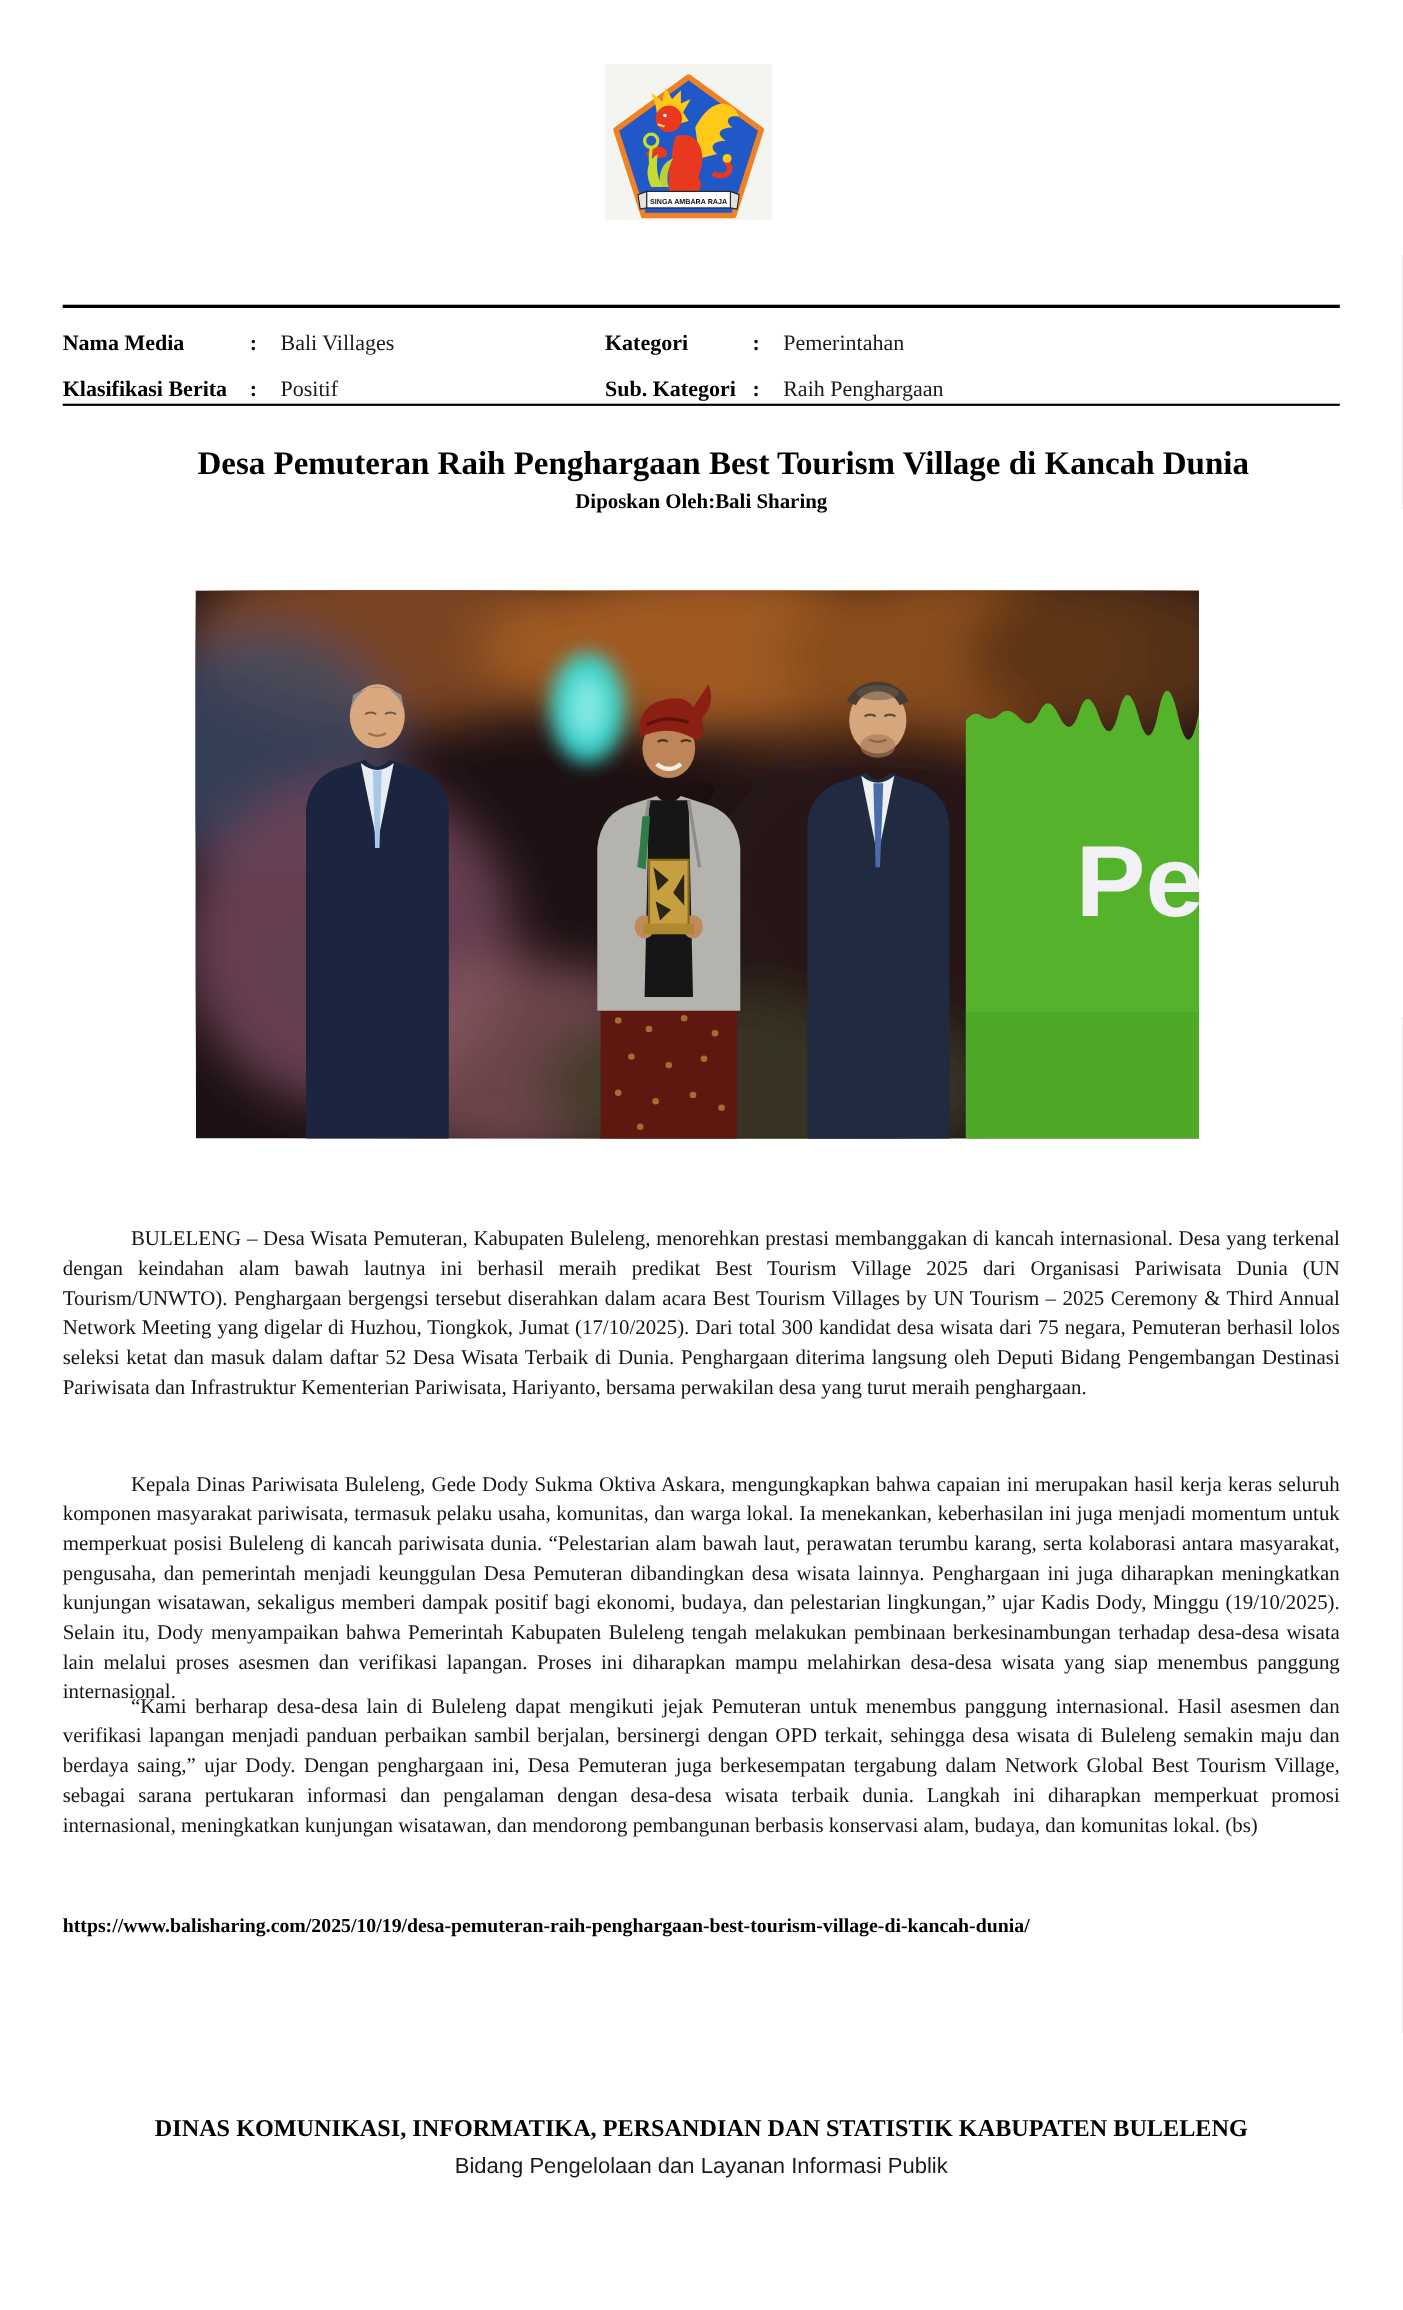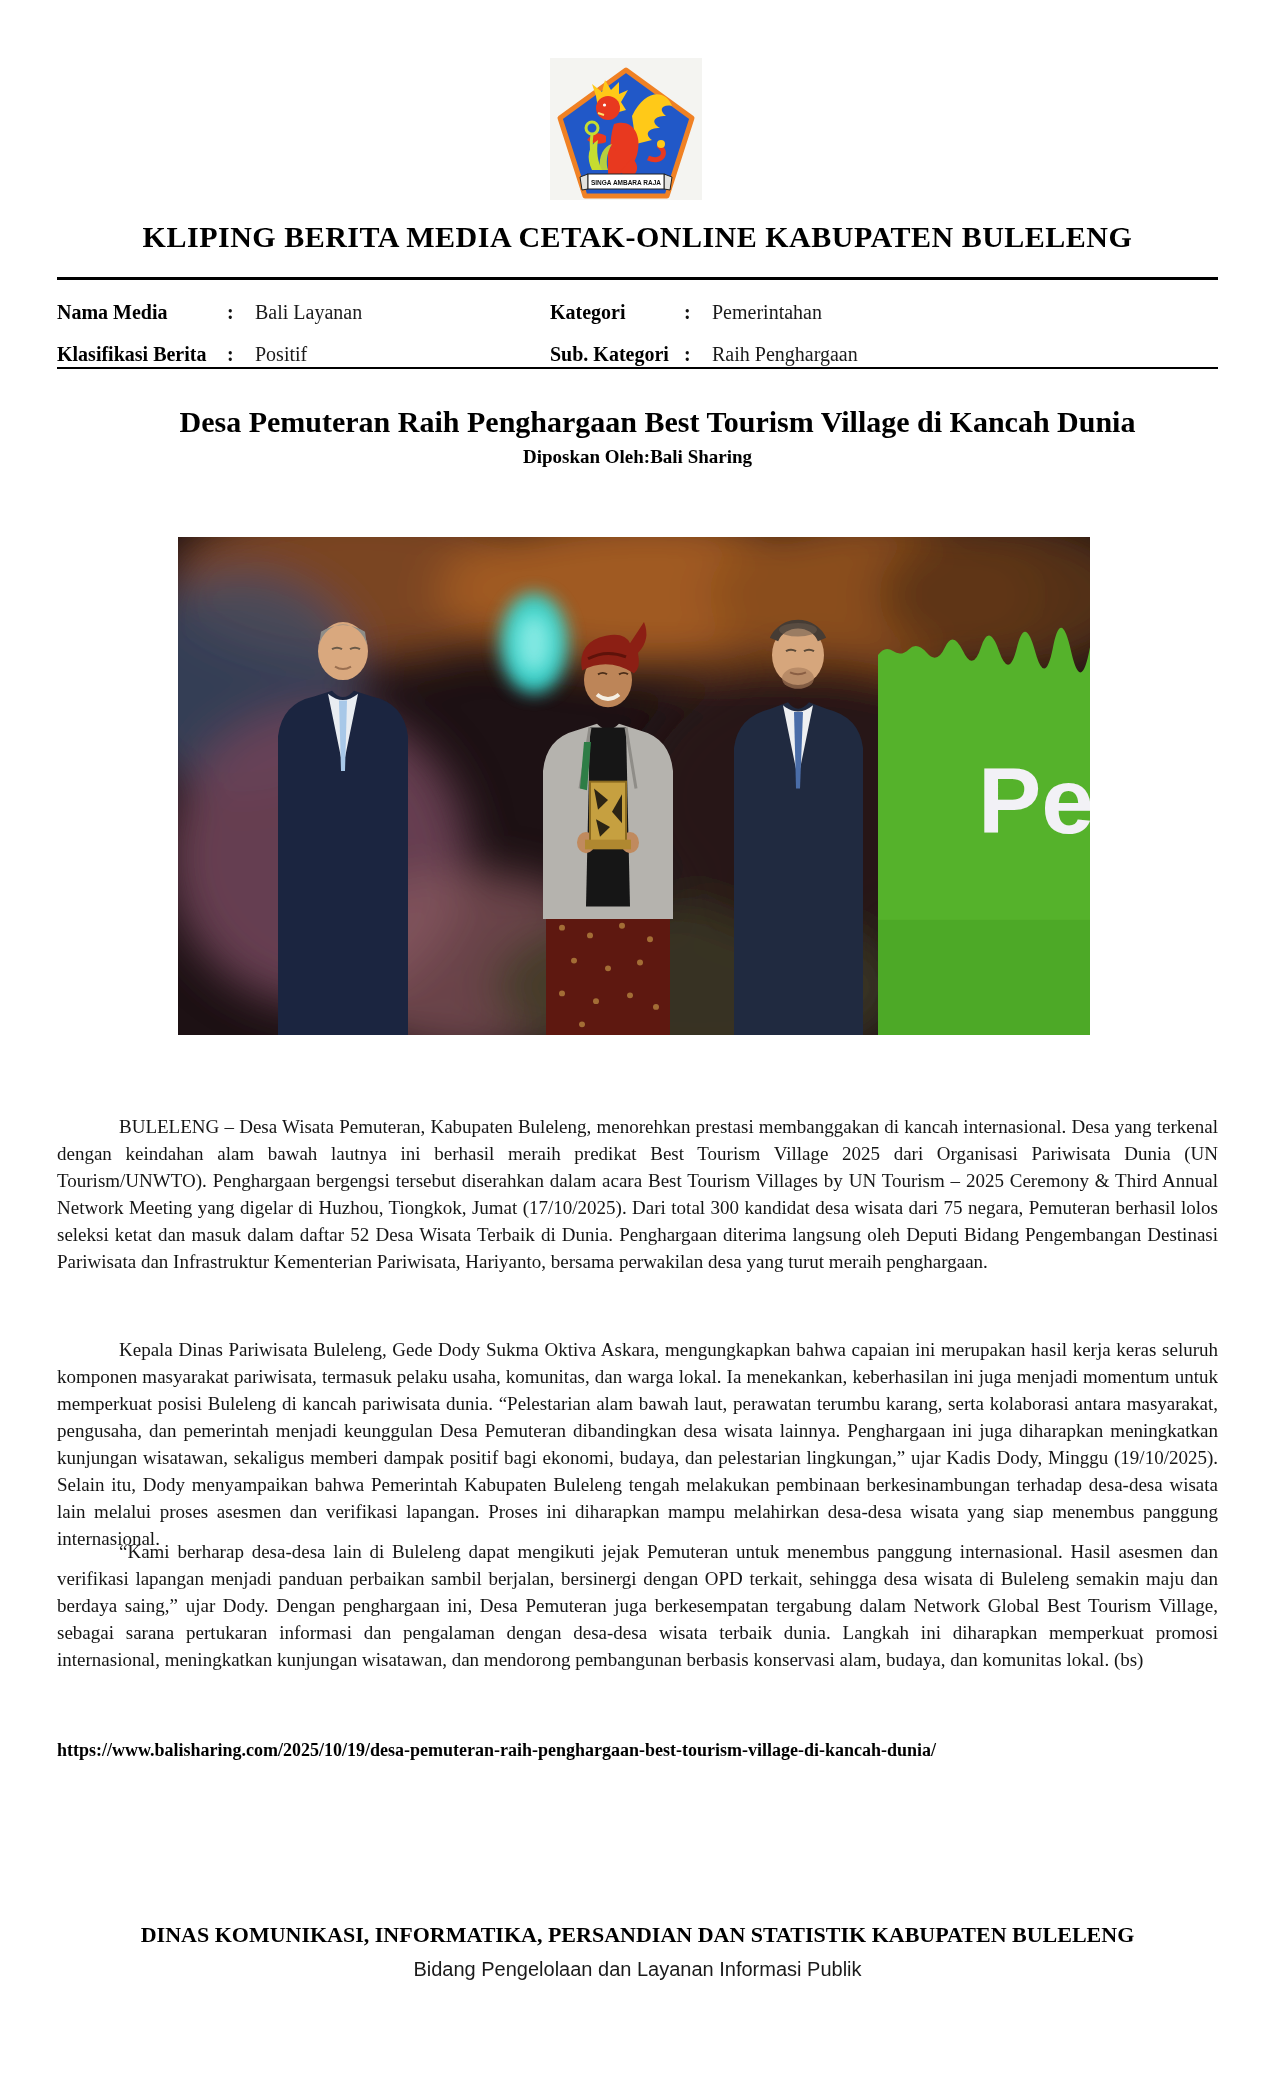--- a/index.html
+++ b/index.html
@@ -99,31 +99,30 @@
 
       <g>
         <polygon points="32,119 40,116 40,131 34,132" fill="#e3e3e0" stroke="#222" stroke-width="1"></polygon>
         <polygon points="124,119 116,116 116,131 122,132" fill="#e3e3e0" stroke="#222" stroke-width="1"></polygon>
         <rect x="40" y="116" width="76" height="15" fill="#ffffff" stroke="#222" stroke-width="1"></rect>
         <text x="78" y="127" text-anchor="middle" font-family="Liberation Sans, sans-serif" font-size="6.5" font-weight="bold" fill="#111">SINGA AMBARA RAJA</text>
       </g>
     </svg>
   </div>
 
-  <div class="doc-title">KLIPING BERITA MEDIA CETAK-ONLINE KABUPATEN BULELENG</div>
 
   <div class="rule rule-top"></div>
 
   <div class="meta">
     <div class="meta-grid">
       <div>
         <div class="mrow">
           <span class="mlabel mlabel-l">Nama Media</span>
           <span class="msep">:</span>
-          <span class="mvalue">Bali Layanan</span>
+          <span class="mvalue">Bali Villages</span>
         </div>
         <div class="mrow">
           <span class="mlabel mlabel-l">Klasifikasi Berita</span>
           <span class="msep">:</span>
           <span class="mvalue">Positif</span>
         </div>
       </div>
       <div>
         <div class="mrow">
           <span class="mlabel mlabel-r">Kategori</span>

